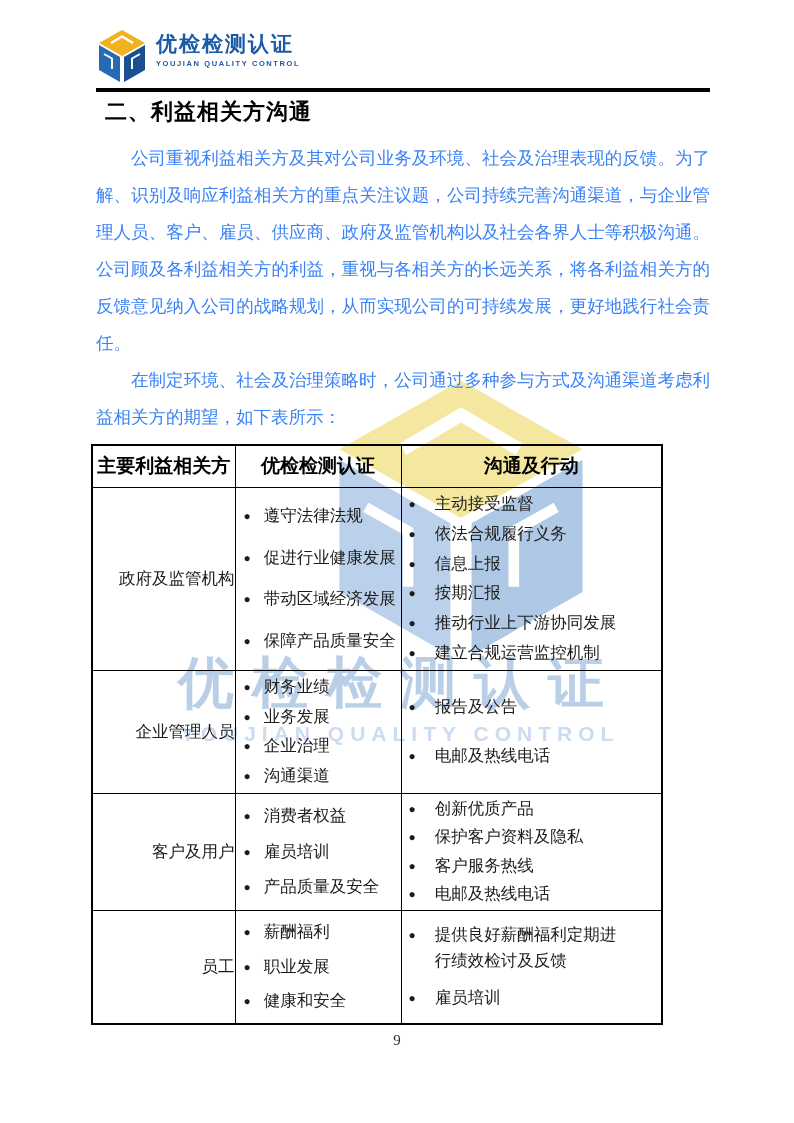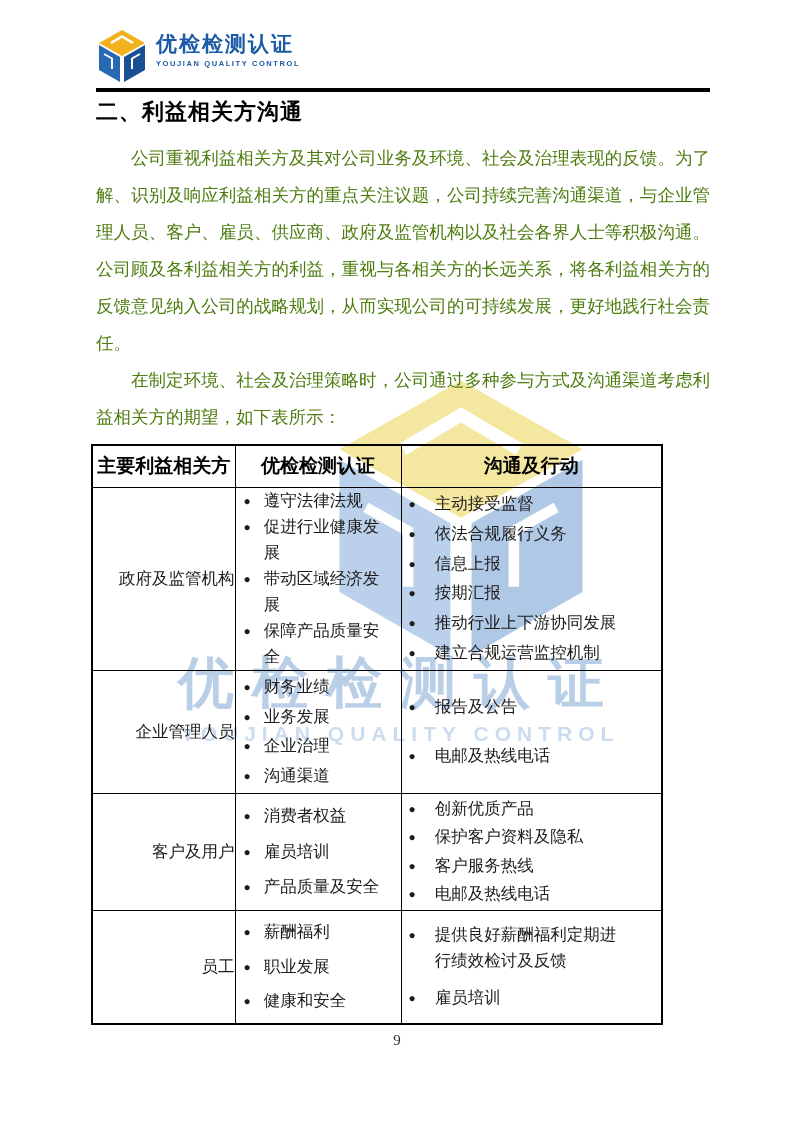--- a/index.html
+++ b/index.html
@@ -55,28 +55,28 @@
     font-family:"Liberation Sans","DejaVu Sans",sans-serif;
     font-weight:bold; font-size:7.5px; color:#1b5aa5; letter-spacing:1.6px;
     margin-top:3px;
   }
 
   .header-rule { margin-top:2px; height:2px; border-top:1px solid #000; border-bottom:3px solid #000; }
 
   h1.doc-heading {
     margin-top:5px;
     font-family:"Liberation Sans","DejaVu Sans",sans-serif;
-    font-weight:bold; font-size:22px; color:#000; letter-spacing:1px;
+    font-weight:bold; font-size:22px; color:#000; letter-spacing:1px;margin-left:9px;
   }
 
   p.body-para {
     margin-top:13px;
     font-size:17.5px; line-height:37px;
     text-align:justify; text-indent:2em;
-    color:#4d7c0f;
+    color:#3b82f6;
   }
   p.body-para.second { margin-top:0; }
 
   
   table.stakeholder-table {
     margin-top:8px; margin-left:-5px;
     width:570px;
     border-collapse:collapse;
     border:2px solid #000;
     table-layout:fixed;
@@ -89,21 +89,21 @@
     font-family:"Liberation Sans","DejaVu Sans",sans-serif;
     font-weight:bold; font-size:19px; text-align:center; color:#000000;
   }
   td.stakeholder-cell { text-align:right; font-size:16.5px; }
   td.list-cell { padding:0; }
 
   ul.blt { list-style:none; display:flex; flex-direction:column; justify-content:space-evenly; }
   ul.blt li { display:flex; align-items:flex-start; line-height:26px; }
   ul.blt li::before { content:"●"; font-size:12px; line-height:26px; flex:0 0 auto; }
 
-  ul.exp { padding-left:8px;  padding-right:20px;  }
+  ul.exp { padding-left:8px;  padding-right:4px;  }
   ul.exp li::before { margin-right:13px; }
   ul.act { padding-left:7px;  padding-right:30px; }
   ul.act li::before { margin-right:19px; }
 
   tr.r1 ul { height:182px; }
   tr.r2 ul { height:122px; }
   tr.r3 ul { height:116px; }
   tr.r4 ul { height:112px;  }
 
   .page-number {

